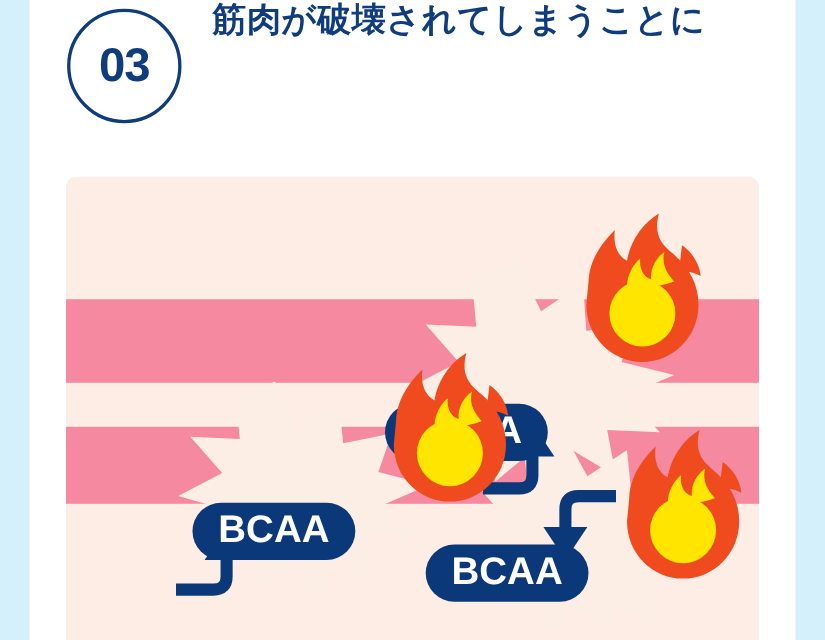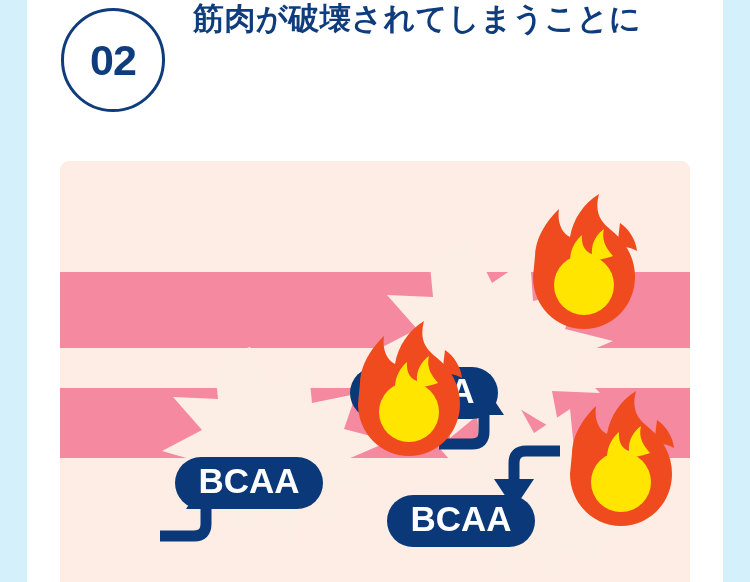--- a/index.html
+++ b/index.html
@@ -97,21 +97,21 @@
 <body>
 
 <div class="rail rail-left"></div>
 <div class="rail rail-right"></div>
 
 <div class="page">
 
   <div class="header">
 
     <div class="badge-circle">
-      <span class="badge-number">02</span>
+      <span class="badge-number">03</span>
     </div>
 
     <div class="heading">
       <span class="heading-line">筋肉が破壊されてしまうことに</span>
     </div>
 
   </div>
 
   <div class="illus">
     <svg width="630" height="421" viewBox="0 0 630 421">

